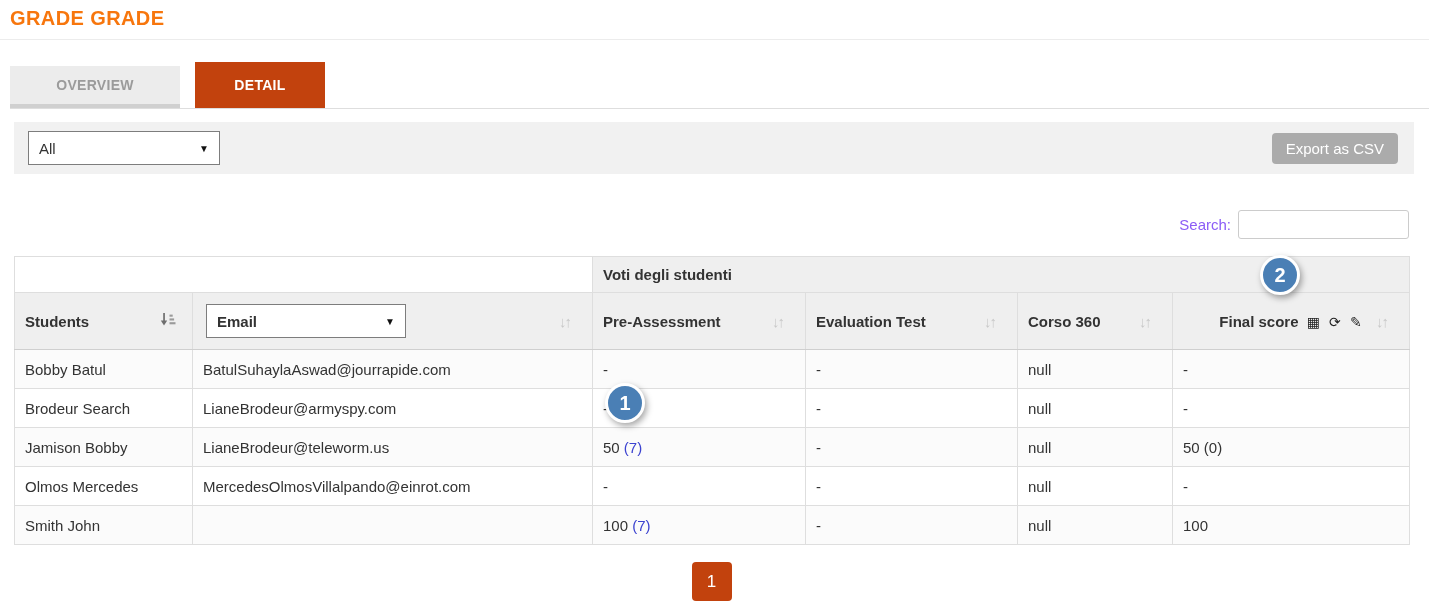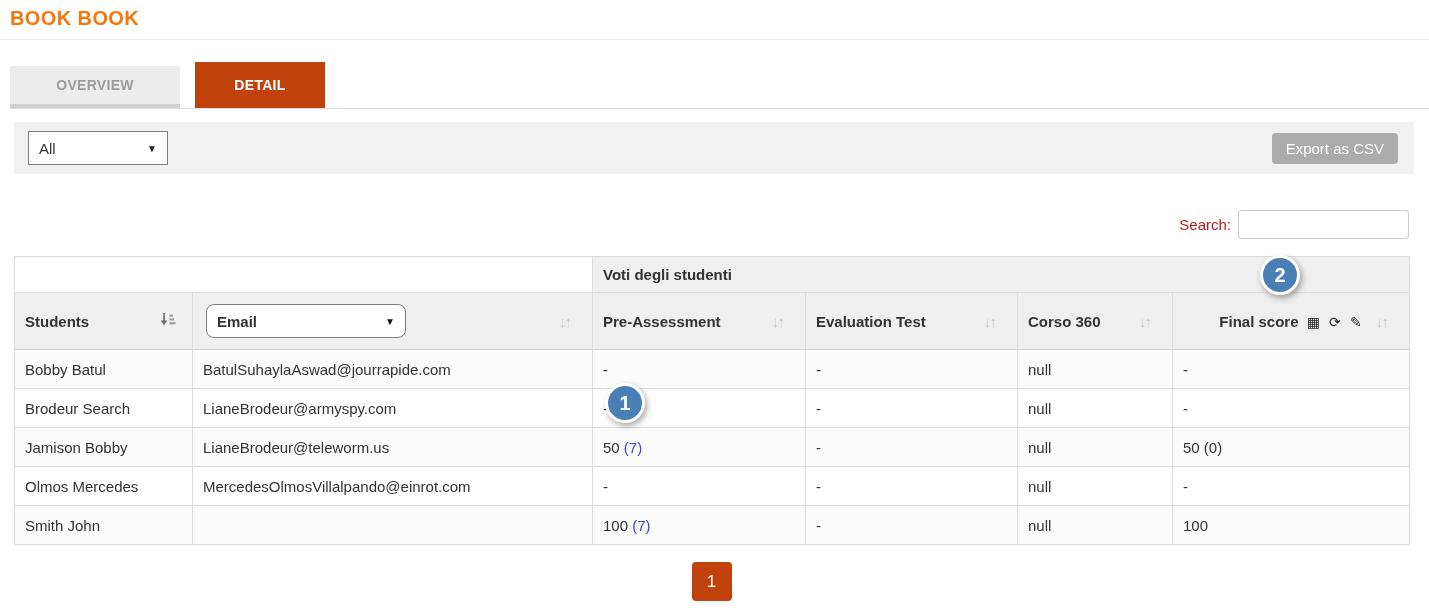--- a/index.html
+++ b/index.html
@@ -15,44 +15,44 @@
   
   .tabbar { margin:25px 0 0 10px; height:44px; display:flex; align-items:flex-end; border-bottom:1px solid #dedede; padding-right:14px; }
   .tab { height:42px; display:flex; align-items:center; justify-content:center;
          font-weight:bold; font-size:14px; letter-spacing:.3px; cursor:pointer; }
   .tab.inactive { width:170px; background:#ececec; color:#9b9b9b; border-bottom:4px solid #d0d0d0; }
   .tab.active   { width:130px; background:#c2420d; color:#fff; height:46px; margin-left:15px; }
 
   
   .toolbar { margin:13px 15px 0 14px; height:52px; background:#f1f1f1;
              display:flex; align-items:center; justify-content:space-between; padding:0 16px 0 14px; }
-  .select-box { width:140px; height:34px; background:#fff; border:1px solid #7d7d7d;
+  .select-box { width:192px; height:34px; background:#fff; border:1px solid #7d7d7d;
                 display:flex; align-items:center; justify-content:space-between;
                 padding:0 10px; cursor:pointer; }
   .select-box .arrow { font-size:10px; color:#111; }
   .btn-export { background:#ababab; color:#fff; border:none; border-radius:4px;
                 height:31px; padding:0 14px; font-size:15px; font-family:inherit; cursor:pointer; }
 
   
   .search-row { margin:36px 20px 0 0; height:29px; display:flex; align-items:center; justify-content:flex-end; }
-  .search-row label { margin-right:7px; color:#b91c1c; }
+  .search-row label { margin-right:7px; color:#8b5cf6; }
   .search-input { width:171px; height:29px; border:1px solid #ccc; border-radius:3px; padding:0 6px;
                   font-family:inherit; font-size:14px; }
 
   
   table.grid { margin:17px 0 0 14px; width:1395px; border-collapse:collapse; table-layout:fixed; }
   table.grid td, table.grid th { border:1px solid #dedede; padding:0 10px; font-size:15px; text-align:left; }
   tr.group-row td { height:36px; }
   td.group-empty { background:#fff; }
   td.group-title { background:#efefef; text-align:center; font-weight:bold;margin-top:16px; }
   tr.head-row th { height:57px; background:#efefef; font-weight:bold; position:relative; cursor:pointer; border-bottom:1px solid #cfcfcf; }
   .sort-both { position:absolute; right:22px; top:50%; transform:translateY(-50%);
                color:#c9c9c9; font-size:15px; letter-spacing:-2px; }
   .sort-active { position:absolute; right:16px; top:50%; transform:translateY(-50%); }
-  .th-select { width:200px; height:34px; margin-left:3px; font-weight:bold;border-radius:8px; }
+  .th-select { width:200px; height:34px; margin-left:3px; font-weight:bold; }
   .hdr-icons { font-weight:normal; font-size:14px; color:#222; margin-left:4px; letter-spacing:1px; }
   tr.data-row td { height:39px; color:#333; background:#fff; }
   tr.data-row:nth-child(odd) td { background:#fbfbfb; }
   a.cell-link { color:#3c43d0; text-decoration:none; cursor:pointer; }
 
   
   .pagination { margin-top:17px; width:1423px; display:flex; justify-content:center; }
   .page-btn { width:40px; height:39px; background:#c2420d; color:#fff; border:none; border-radius:4px;
               font-size:17px; font-family:inherit; cursor:pointer; }
 
@@ -62,21 +62,21 @@
            color:#fff; font-size:20px; font-weight:bold;
            display:flex; align-items:center; justify-content:center; z-index:5; }
   .badge1 { left:605px; top:383px; }
   .badge2 { left:1260px; top:255px; }
 </style>
 </head>
 <body>
 
 <div class="page">
 
-  <h1 class="page-title">BOOK BOOK</h1>
+  <h1 class="page-title">GRADE GRADE</h1>
   <hr class="title-rule">
 
   <div class="tabbar">
     <div class="tab inactive">OVERVIEW</div>
     <div class="tab active">DETAIL</div>
   </div>
 
   <div class="toolbar">
     <div class="select-box">
       <span>All</span>

